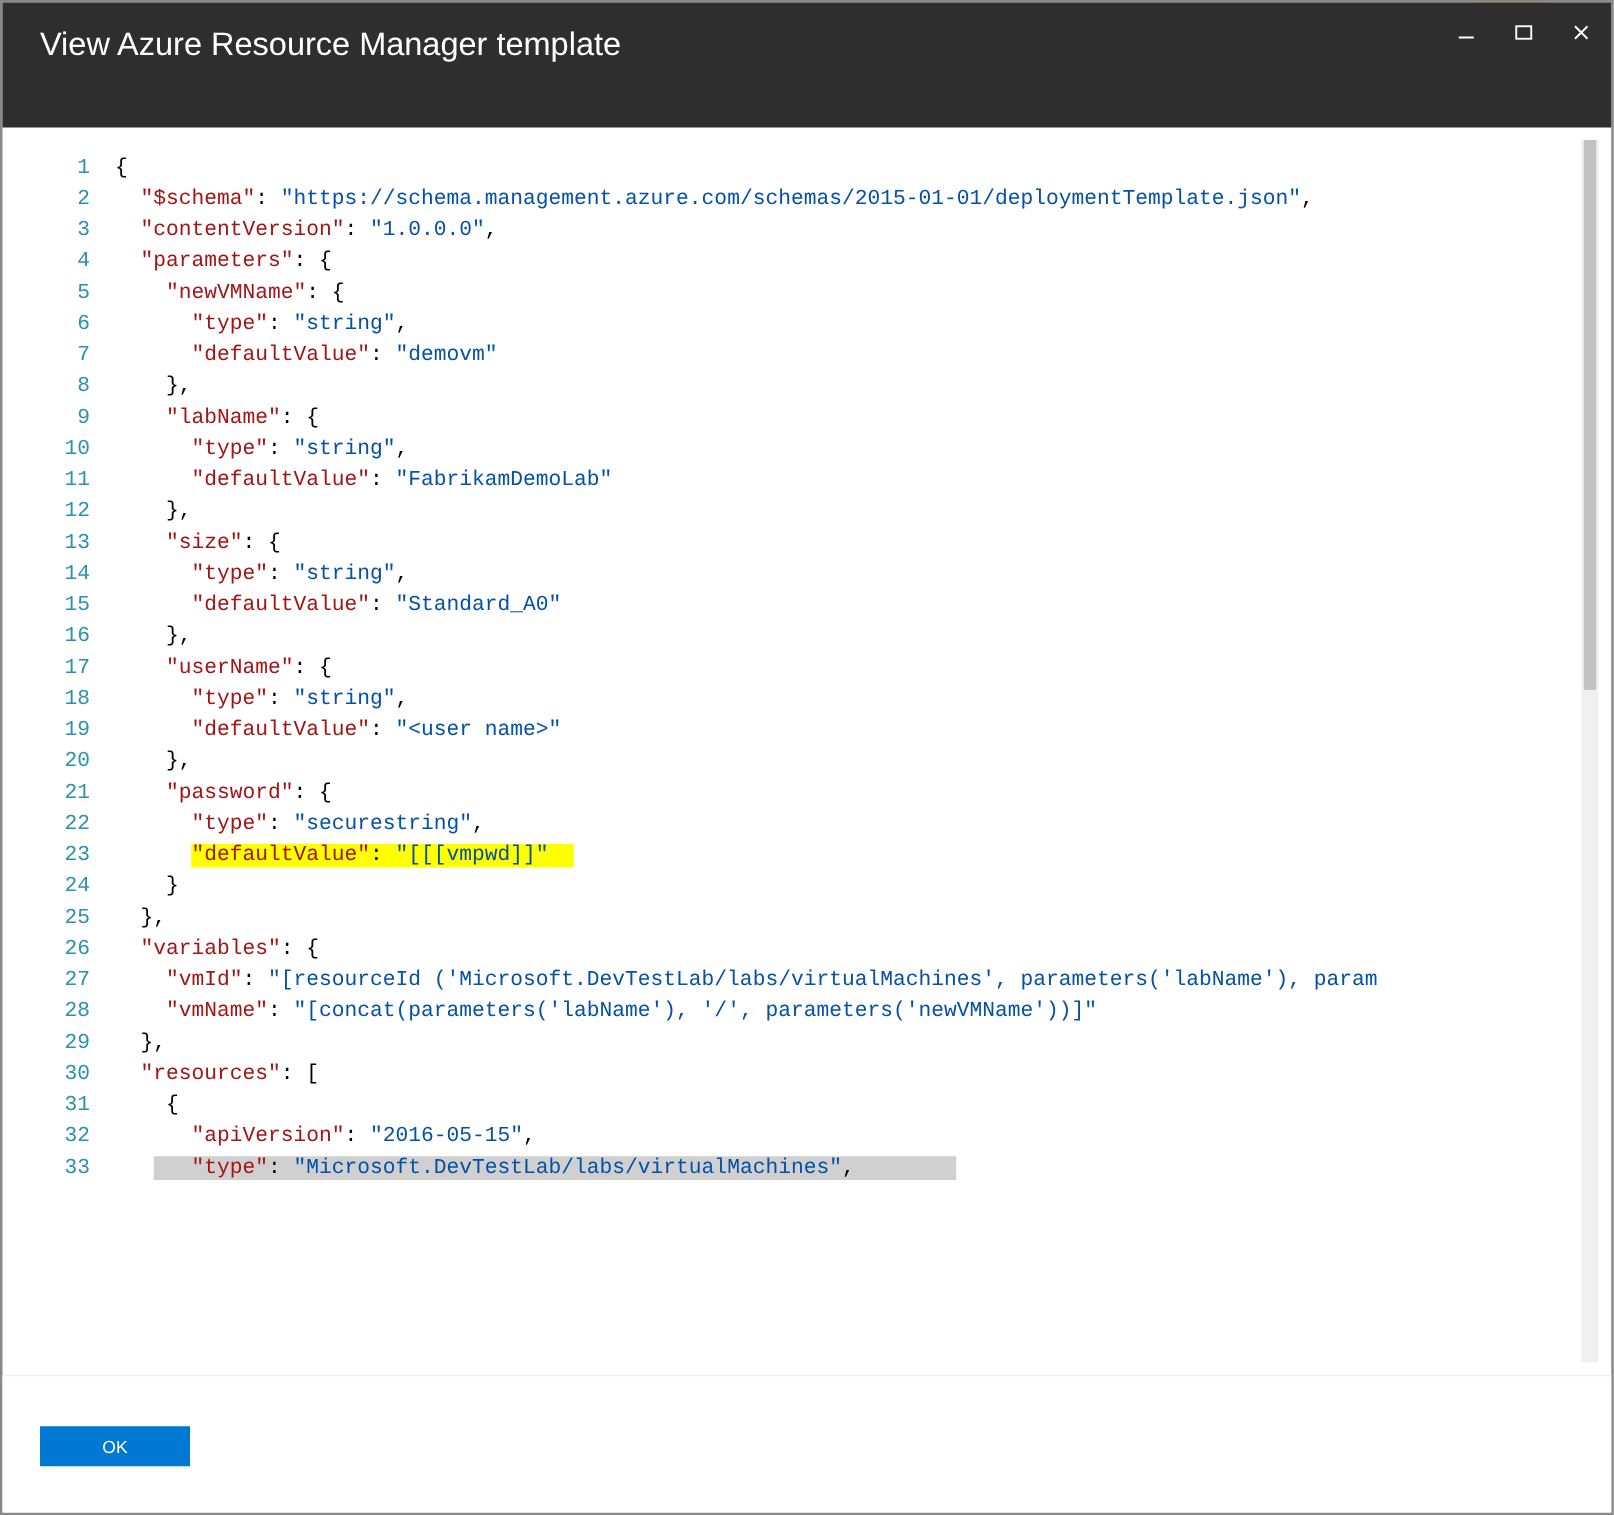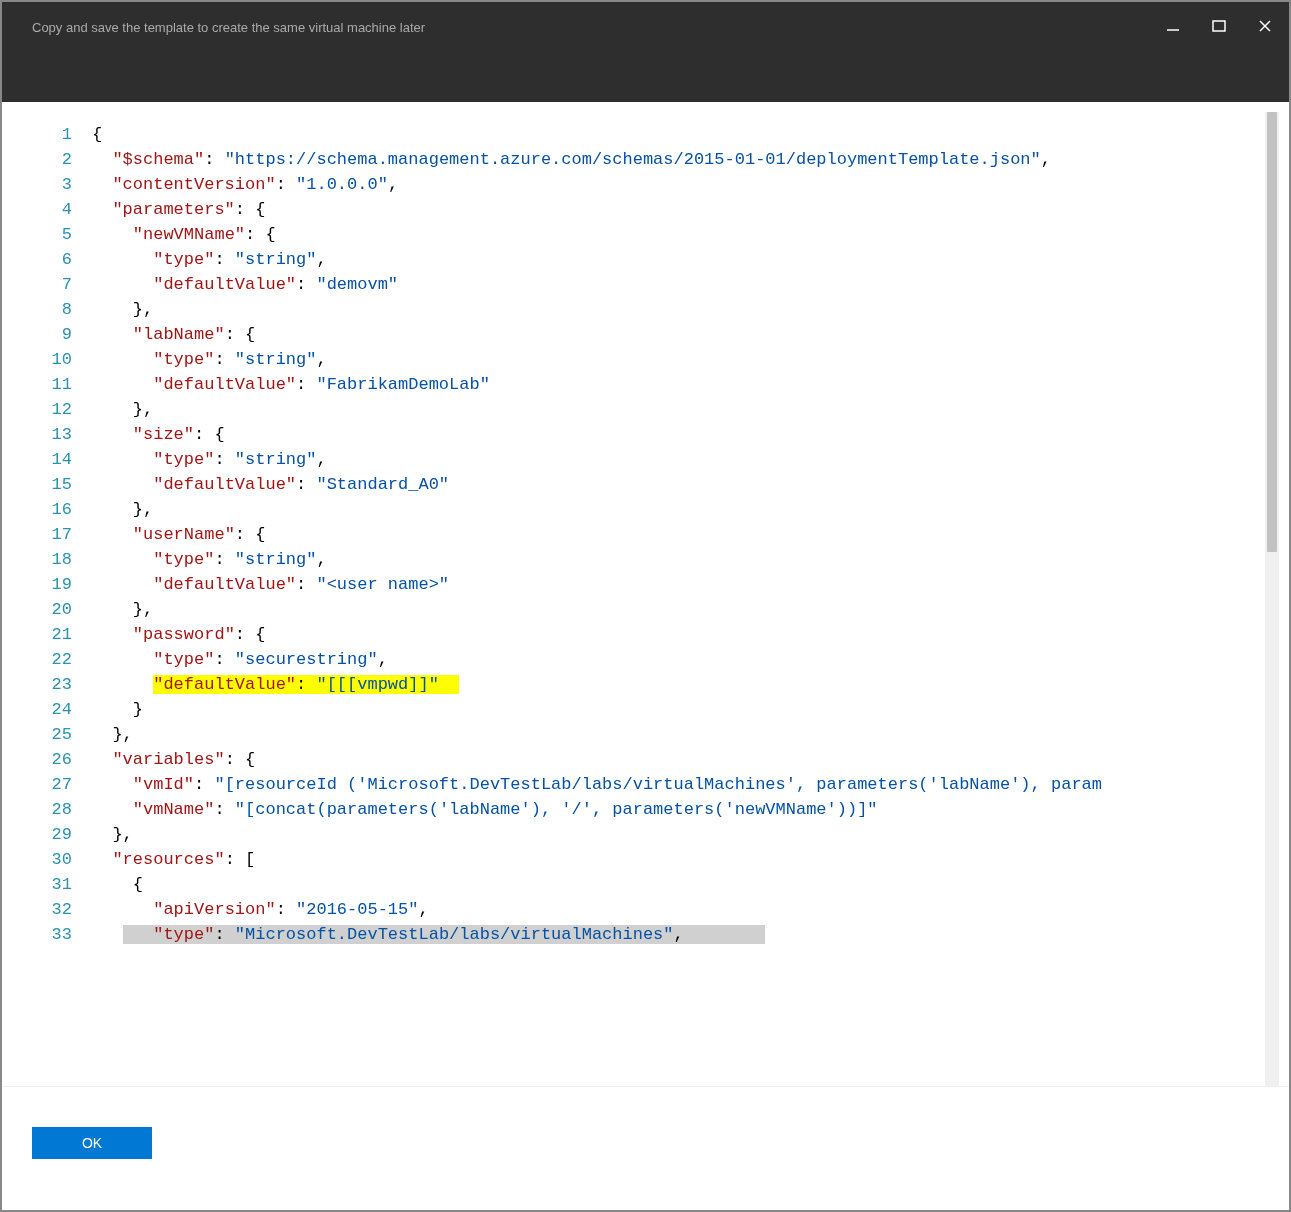--- a/index.html
+++ b/index.html
@@ -104,21 +104,21 @@
   }
   .k { color: #a31515; } 
   .s { color: #0451a5; } 
   .p { color: #000; }    
   .lnk { color: #0451a5; }
   .hl { background: #ffff00; }
   .sel { background: #d0d0d0; }
 
   .footer {
     position: absolute;
-    bottom: 14px; left: 0; right: 0;
+    bottom: 0; left: 0; right: 0;
     height: 110px;
     border-top: 1px solid #eee;
     padding: 40px 30px;
     background: #fff;
   }
   .ok-btn {
     background: #0078d4;
     color: #fff;
     border: none;
     padding: 8px 0;
@@ -126,21 +126,21 @@
     font-size: 14px;
     cursor: pointer;
   }
 </style>
 </head>
 <body>
 
 <div class="top-accent"></div>
 
 <div class="header">
-  <div class="subtitle">Copy and save the template to create the same virtual machine later</div>
+  <h1>View Azure Resource Manager template</h1>
   <div class="window-controls">
     <div class="ctrl">
       <svg width="16" height="16" viewBox="0 0 16 16">
           <line x1="2" y1="12" x2="14" y2="12"></line>
         </svg>
     </div>
     <div class="ctrl">
       <svg width="16" height="16" viewBox="0 0 16 16">
           <rect x="2" y="3" width="12" height="10"></rect>
         </svg>

